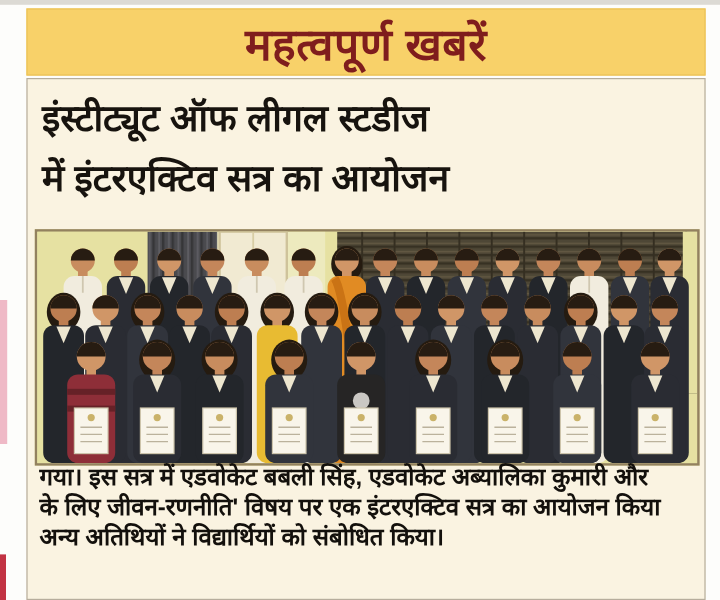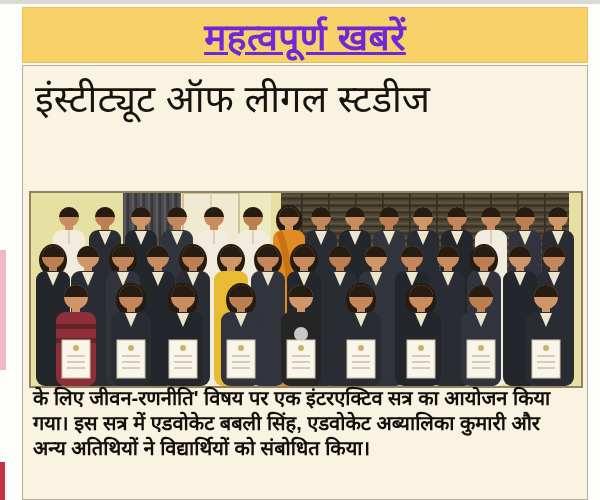--- a/index.html
+++ b/index.html
@@ -13,30 +13,30 @@
   .bleed{position:absolute;left:0;}
   .bleed-pink{top:250px;width:6px;height:120px;background:#efb9c6;}
   .bleed-red{top:462px;width:5px;height:38px;background:#c23343;}
 
   .masthead{
     position:absolute;left:22px;top:7px;width:566px;height:56px;
     background:#f8d169;border:1px solid #ecc257;box-sizing:border-box;
     display:flex;align-items:center;justify-content:center;
   }
   .masthead .mh-text{
-    font-size:37px;font-weight:bold;color:#6d28d9;letter-spacing:0.5px;text-decoration:underline;
+    font-size:37px;font-weight:bold;color:#7f1d1d;letter-spacing:0.5px;
   }
 
   .article{
     position:absolute;left:22px;top:65px;width:566px;height:435px;
     background:#faf3e1;border:1px solid #b6ad9c;box-sizing:border-box;
   }
   .headline{
     margin:0;padding:8px 12px 0 12px;
-    font-size:38px;line-height:50px;font-weight:normal;color:#17130e;
+    font-size:31px;line-height:50px;font-weight:bold;color:#17130e;
   }
   .hl{display:block;white-space:nowrap;}
 
   .photo{
     position:absolute;left:6px;top:125px;width:550px;height:193px;
     border:2px solid #93815f;background:#e7e4a6;overflow:hidden;
   }
   .photo svg{display:block;}
 
   .body-text{
@@ -53,20 +53,21 @@
   <div class="bleed bleed-pink"></div>
   <div class="bleed bleed-red"></div>
 
   <div class="masthead">
     <span class="mh-text">महत्वपूर्ण खबरें</span>
   </div>
 
   <div class="article">
     <h1 class="headline">
       <span class="hl">इंस्टीट्यूट ऑफ लीगल स्टडीज</span>
+      <span class="hl">में इंटरएक्टिव सत्र का आयोजन</span>
     </h1>
 
     <div class="photo" title="इंटरएक्टिव सत्र में प्रमाणपत्र लिए छात्र-छात्राओं और शिक्षकों का समूह चित्र">
       <svg id="photo-svg" width="550" height="193" viewBox="0 0 550 193">
         <defs>
           <pattern id="pat-blinds" width="550" height="7" patternUnits="userSpaceOnUse">
             <rect width="550" height="7" fill="#464033"></rect>
             <rect y="4.6" width="550" height="2" fill="#2d291f"></rect>
             <rect y="2.2" width="550" height="1.1" fill="#5d5442"></rect>
           </pattern>
@@ -419,18 +420,18 @@
             <circle cx="515" cy="155" r="3" fill="#c9b26a"></circle>
             <line x1="506" y1="163" x2="524" y2="163" stroke="#b9b2a0" stroke-width="1.2"></line>
             <line x1="506" y1="169" x2="524" y2="169" stroke="#b9b2a0" stroke-width="1.2"></line>
             <line x1="506" y1="175" x2="524" y2="175" stroke="#b9b2a0" stroke-width="1.2"></line>
           </g>
           <rect x="0" y="0" width="550" height="193" fill="#d8b46a" opacity="0.06"></rect>
         </svg>
     </div>
 
     <div class="body-text">
+      <p>गया। इस सत्र में एडवोकेट बबली सिंह, एडवोकेट अब्यालिका कुमारी और</p>
       <p>के लिए जीवन-रणनीति' विषय पर एक इंटरएक्टिव सत्र का आयोजन किया</p>
-      <p>गया। इस सत्र में एडवोकेट बबली सिंह, एडवोकेट अब्यालिका कुमारी और</p>
       <p>अन्य अतिथियों ने विद्यार्थियों को संबोधित किया।</p>
     </div>
   </div>
 </div>
 
 </body></html>

